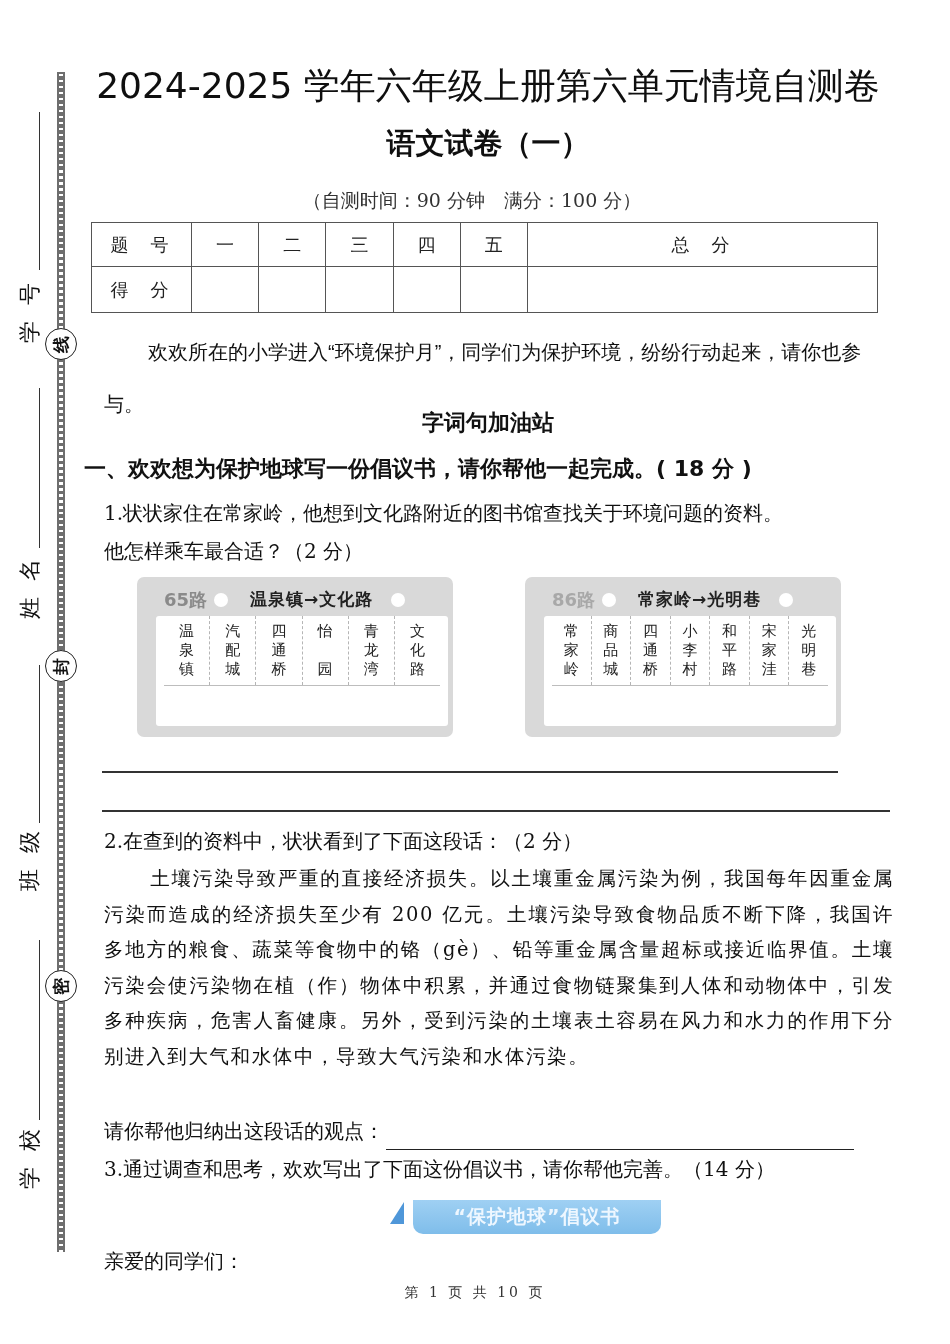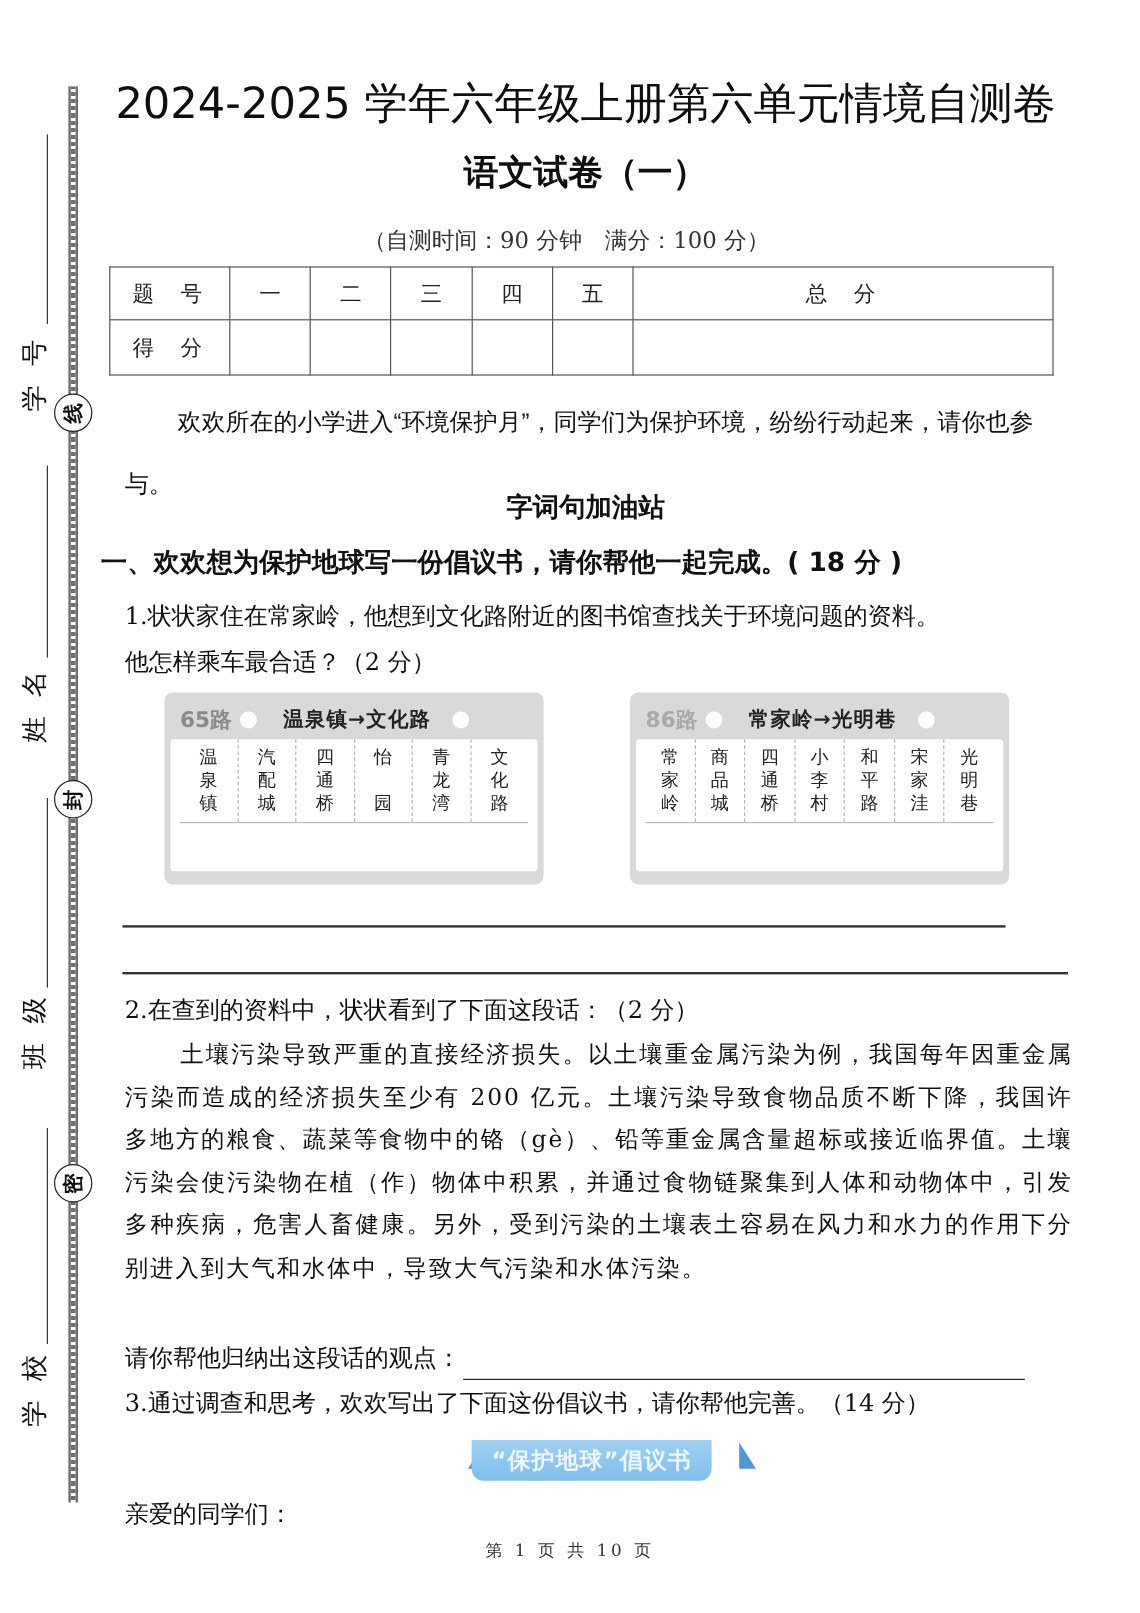--- a/index.html
+++ b/index.html
@@ -63,21 +63,21 @@
   .q-main {
     position: absolute; left: 84px; top: 454px; width: 810px;
     font-family: "DejaVu Sans", sans-serif; font-weight: bold; font-size: 22px; color: #111;
   }
   .q-text {
     position: absolute; left: 104px; width: 790px; font-size: 20px; line-height: 38px; color: #111;
   }
 
   
   .bus-card {
-    position: absolute; top: 577px; height: 160px; background: #d9d9d9; border-radius: 7px; padding: 6px 5px 6px 5px;
+    position: absolute; top: 577px; height: 160px; background: #d9d9d9; border-radius: 7px; padding: 6px 5px 6px 19px;
   }
   .bus-head {
     height: 33px; display: flex; align-items: center; padding-left: 8px;
     font-family: "DejaVu Sans", sans-serif;
   }
   .bus-no { font-weight: bold; font-size: 18px; color: #8a8a8a; width: 50px; }
   .bus-dot { width: 14px; height: 14px; border-radius: 50%; background: #fff; display: inline-block; }
   .bus-route { font-size: 17px; font-weight: bold; color: #222; margin: 0 18px 0 22px; letter-spacing: 1px; }
   .bus-body { background: #fff; border-radius: 3px; height: 110px; padding: 0 8px; }
   .stops { display: flex; height: 70px; border-bottom: 1px solid #bdbdbd; }
@@ -100,21 +100,21 @@
 
   .summary-blank {
     display: inline-block; width: 468px; border-bottom: 1.5px solid #222; height: 22px; vertical-align: bottom; margin-left: 2px;
   }
 
   
   .banner {
     position: absolute; left: 388px; top: 1198px; width: 244px; height: 38px;
   }
   .banner-body {
-    position: absolute; left: 5px; top: 2px; width: 200px; height: 34px;
+    position: absolute; left: 25px; top: 2px; width: 248px; height: 34px;
     background: linear-gradient(to bottom, #9fd0f3, #7fbdea);
     border-radius: 0 0 10px 10px;
     display: flex; align-items: center; justify-content: center;
     font-family: "DejaVu Sans", sans-serif; font-size: 19px; font-weight: bold; color: #eef7ff; letter-spacing: 1px;
   }
   .banner-tip-l, .banner-tip-r { position: absolute; top: 4px; width: 0; height: 0; border-bottom: 22px solid #4f97d9; }
   .banner-tip-l { left: 2px; border-left: 14px solid transparent; }
   .banner-tip-r { right: 2px; border-right: 14px solid transparent; }
 
   .salutation { position: absolute; left: 104px; top: 1248px; font-size: 20px; color: #111; }

